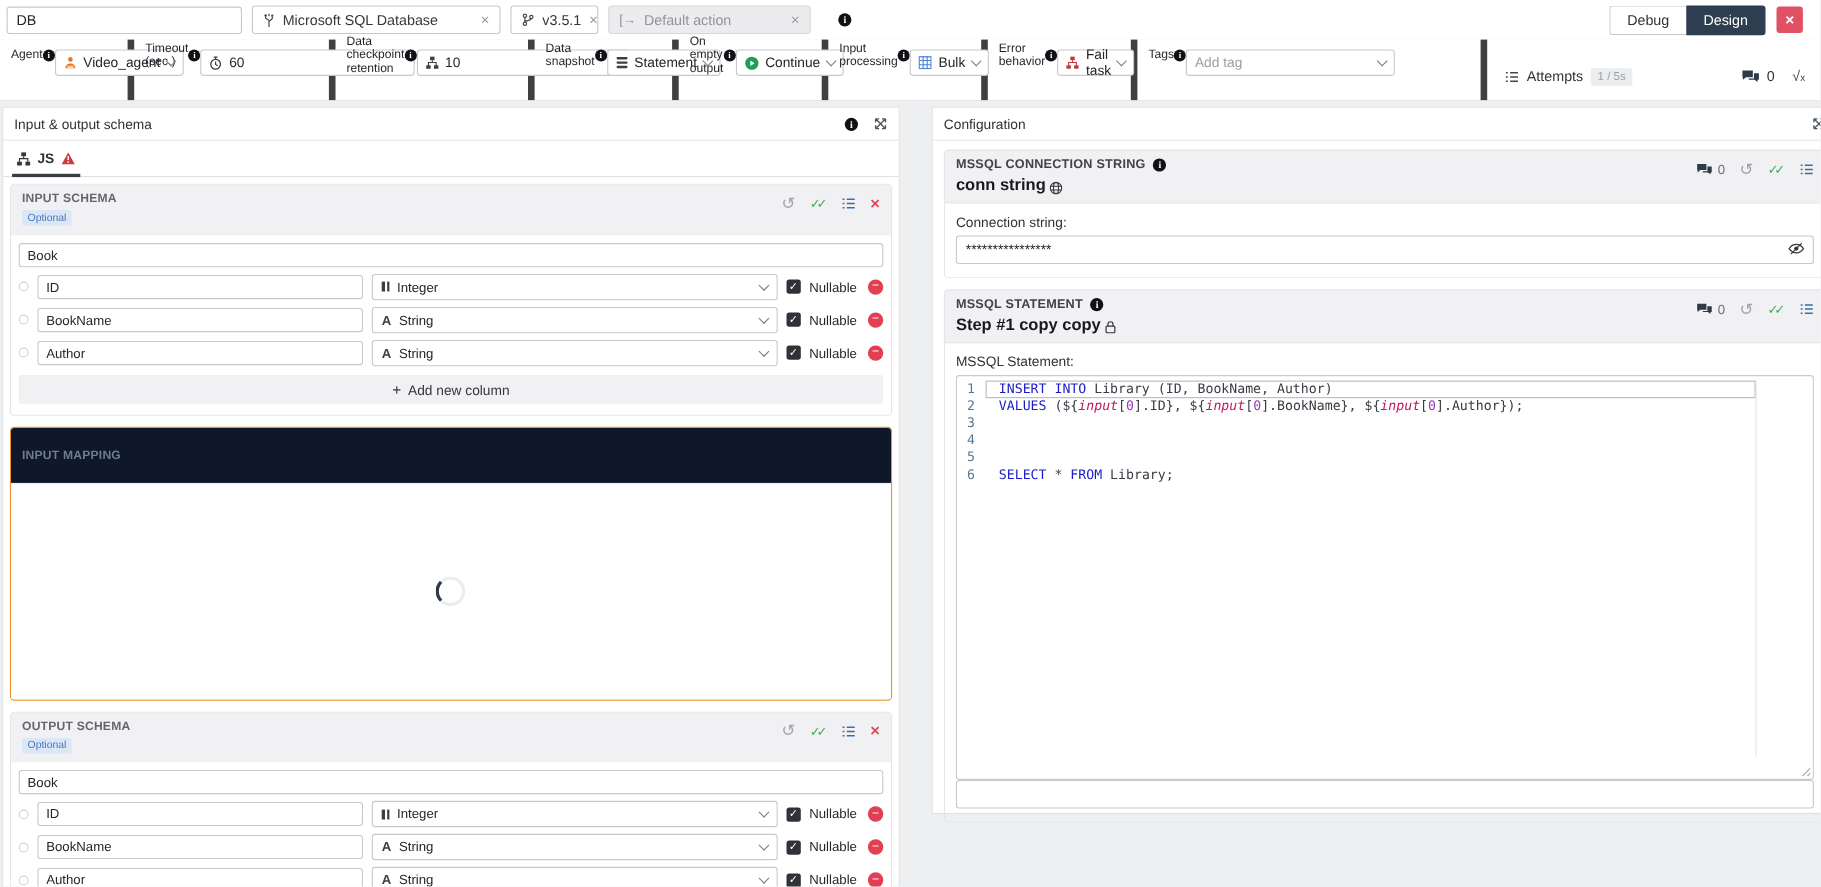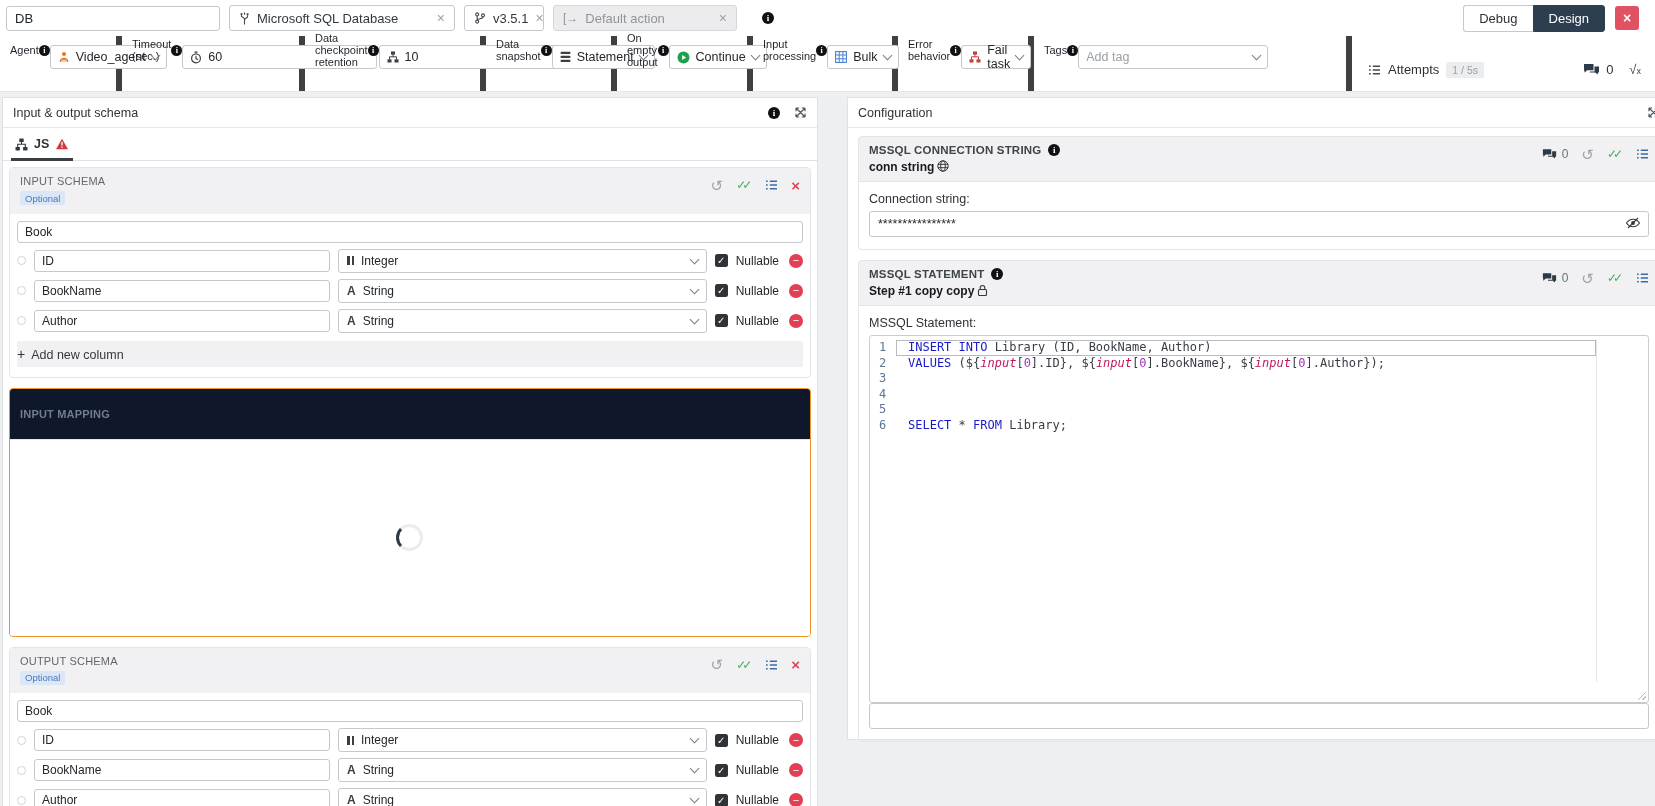--- a/index.html
+++ b/index.html
@@ -46,53 +46,53 @@
   .ph-icons { margin-left:auto; display:flex; align-items:center; gap:14px; }
 
   .tabbar { height:33px; display:flex; align-items:center; padding:0 10px; border-bottom:1px solid #e0e2e5; position:relative; }
   .tab { display:flex; align-items:center; gap:6px; position:relative; height:100%; padding:0 2px; cursor:pointer; }
   .tab.active:after { content:""; position:absolute; left:-2px; right:-2px; bottom:-1px; height:3px; background:#3a3f44; }
   .tab-js { font-size:12.5px; font-weight:bold; color:#2e3338; }
 
   .lp-body { padding:6px; }
   .section { border:1px solid #e3e5e7; border-radius:4px; background:#fff; overflow:hidden; }
   .sec-head { background:#f1f1f3; padding:7px 10px 8px 10px; display:flex; }
-  .sec-title { font-size:11px; font-weight:normal; color:#63676c; letter-spacing:.2px; }
+  .sec-title { font-size:11px; font-weight:bold; color:#63676c; letter-spacing:.2px; }
   .sec-badge { display:inline-block; margin-top:4px; background:#dbe6f6; color:#4a78bb; font-size:9.5px; padding:1.5px 5px; border-radius:2px; }
   .sec-icons { margin-left:auto; display:flex; align-items:center; gap:13px; height:20px; }
   .ic-undo { font-size:15px; color:#a0a4a8; line-height:1; cursor:pointer; }
   .ic-dblcheck { color:#41b05a; font-size:12px; letter-spacing:-4px; cursor:pointer; padding-right:4px; }
   .ic-x { color:#e0455a; font-size:15px; font-weight:bold; line-height:1; cursor:pointer; }
   .sec-body { padding:7px 7px 8px 7px; }
   .txt-input { width:100%; height:22px; border:1px solid #c6c9cc; border-radius:3px; padding:0 7px; font-size:12px; color:#23272b; font-family:inherit; }
   .col-row { display:flex; align-items:center; gap:8px; margin-top:6px; }
   .drag-dot { width:9px; height:9px; border:1px solid #d2d4d7; border-radius:50%; flex:0 0 auto; }
   .col-name { flex:0 0 296px; height:22px; border:1px solid #c6c9cc; border-radius:3px; padding:0 7px; font-size:12px; color:#23272b; font-family:inherit; }
   .typesel { flex:1; height:24px; border:1px solid #c6c9cc; border-radius:3px; display:flex; align-items:center; gap:7px; padding:0 8px; font-size:12px; color:#23272b; cursor:pointer; }
   .ii-bars { display:inline-flex; gap:2px; } .ii-bars i { width:2.5px; height:9px; background:#3a3f44; }
   .str-a { font-weight:bold; font-size:12px; color:#3a3f44; }
   .cb { width:13px; height:13px; background:#2f3337; border-radius:2.5px; color:#fff; font-size:10px; display:inline-flex; align-items:center; justify-content:center; cursor:pointer; flex:0 0 auto; }
   .null-lbl { font-size:12px; color:#23272b; }
   .minus { width:14px; height:14px; background:#e23f54; border-radius:50%; color:#fff; font-size:11px; display:inline-flex; align-items:center; justify-content:center; line-height:1; cursor:pointer; flex:0 0 auto; margin-left:2px; }
-  .add-row { margin:8px 0 2px 0; background:#f1f1f3; text-align:left; padding:5px 0; font-size:12.5px; color:#33383d; border-radius:2px; cursor:pointer; }
+  .add-row { margin:8px 0 2px 0; background:#f1f1f3; text-align:center; padding:5px 0; font-size:12.5px; color:#33383d; border-radius:2px; cursor:pointer; }
   .add-row .plus { font-size:14px; margin-right:6px; }
 
   .map-card { margin-top:10px; border:1px solid #ee9327; border-radius:4px; overflow:hidden; }
   .map-head { background:#0f172a; padding:19px 10px; font-size:11px; font-weight:bold; color:#707d8a; letter-spacing:.2px; border-bottom:1px solid #e7e8ea; }
   .map-body { height:196px; position:relative; background:#fff; }
   .spinner { position:absolute; left:50%; top:50%; width:27px; height:27px; margin:-14px 0 0 -14px; border:3.5px solid #ececee; border-left-color:#2c3a47; border-radius:50%; }
 
   .out-sec { margin-top:10px; }
 
   
   .rp-body { padding:8px 10px; }
   .rsec-head { background:#f1f1f3; border:1px solid #e3e5e7; border-radius:4px 4px 0 0; padding:7px 10px; display:flex; }
   .rsec-head .tcol { display:flex; flex-direction:column; gap:4px; }
   .rtitle { font-size:11.5px; font-weight:bold; color:#3f4449; letter-spacing:.2px; display:flex; align-items:center; gap:7px; }
-  .rsub { font-size:12px; font-weight:bold; color:#17191c; display:flex; align-items:flex-start; gap:3px; }
+  .rsub { font-size:15px; font-weight:bold; color:#17191c; display:flex; align-items:flex-end; gap:3px; }
   .rsec-body { border:1px solid #e3e5e7; border-top:none; border-radius:0 0 4px 4px; padding:2px 10px 12px 10px; }
   .fld-label { font-size:12.5px; color:#2e3338; margin:8px 0 5px 0; }
   .fld-wrap { position:relative; }
   .fld-input { width:100%; height:26px; border:1px solid #c6c9cc; border-radius:3px; padding:0 28px 0 8px; font-size:12.5px; color:#23272b; font-family:inherit; }
   .eye-btn { position:absolute; right:8px; top:5px; cursor:pointer; }
   .stmt-sec { margin-top:10px; }
   .cmt-mini { display:flex; align-items:center; gap:5px; font-size:12px; color:#6a7076; }
 
   
   .editor { position:relative; border:1px solid #c9ccd0; border-radius:3px; height:368px; font-family:"DejaVu Sans Mono", monospace; font-size:12px; line-height:15.5px; padding:4px 0; overflow:hidden; background:#fff; }

